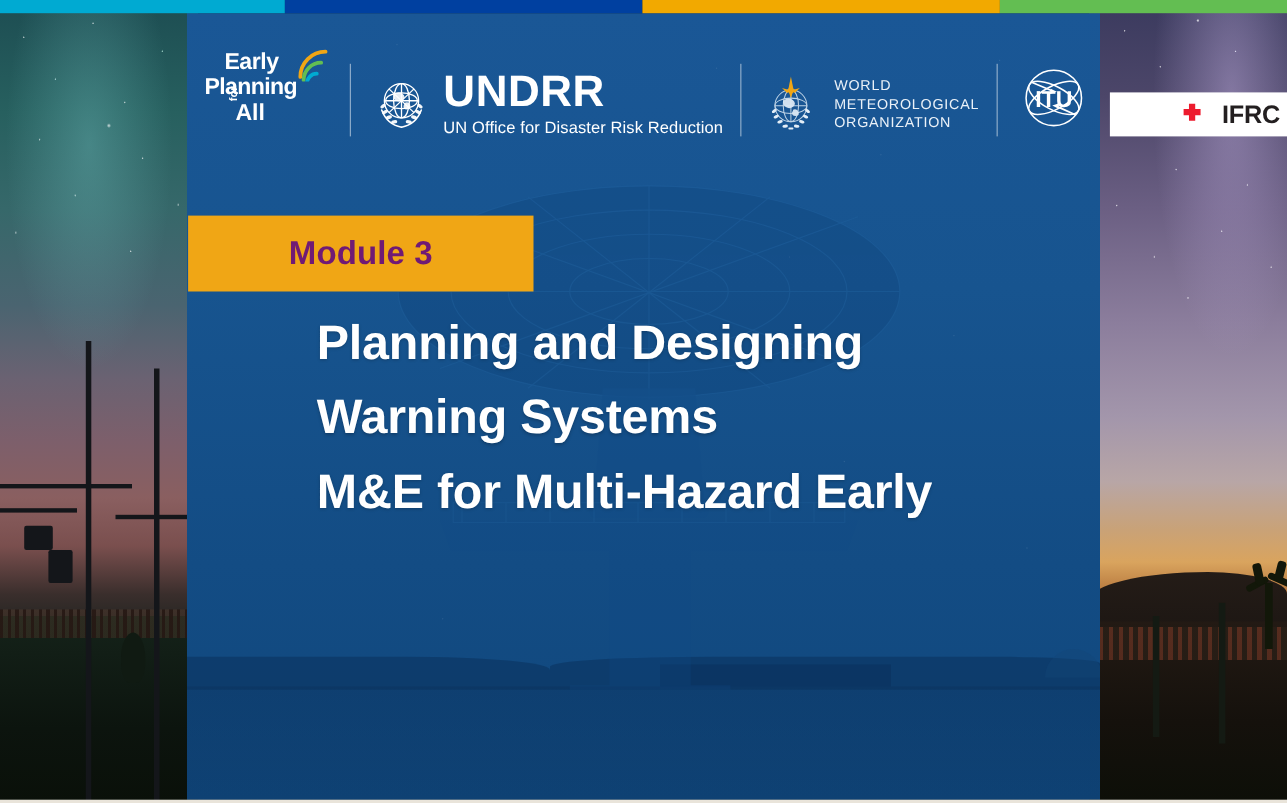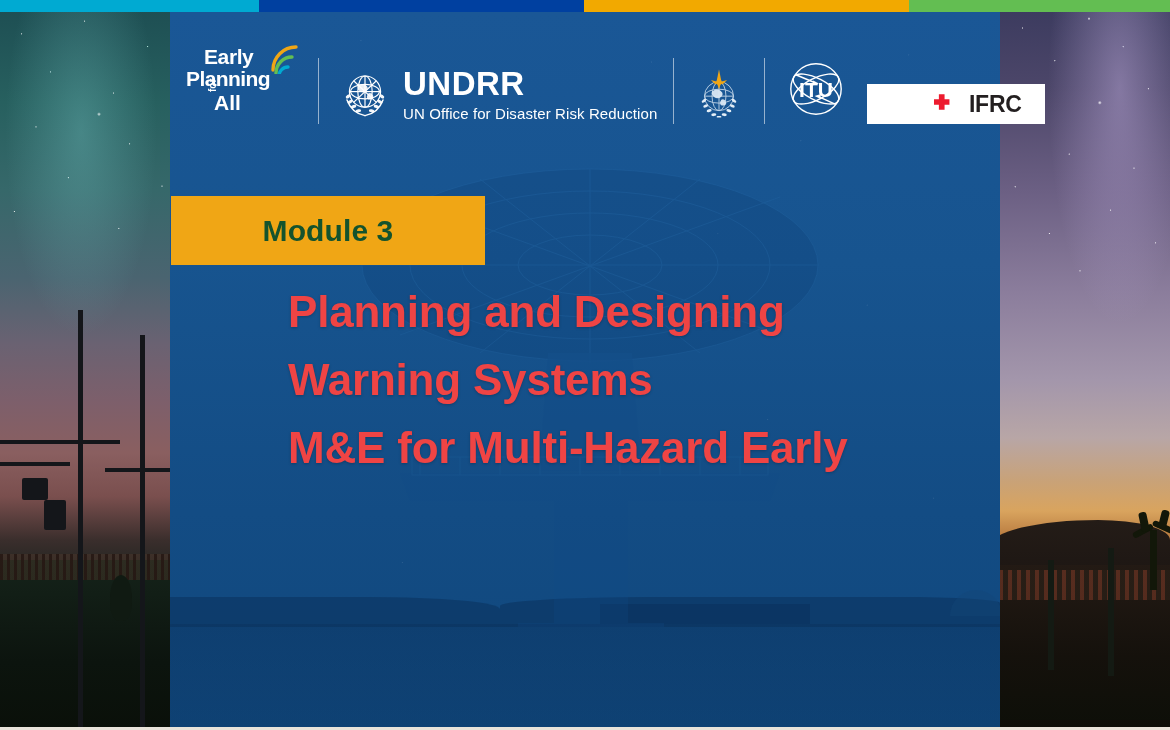--- a/index.html
+++ b/index.html
@@ -164,21 +164,21 @@
   .ewfa .l2{position:absolute;left:2px;top:26px;font-size:21px;font-weight:bold;letter-spacing:-.6px;line-height:1;}
   .ewfa .l3{position:absolute;left:24px;top:50px;font-size:10px;font-weight:bold;line-height:1;
     transform:rotate(-90deg);transform-origin:left top;}
   .ewfa .l4{position:absolute;left:30px;top:50px;font-size:21px;font-weight:bold;line-height:1;}
   .ewfa .arcs{position:absolute;right:-2px;top:2px;}
 
   
   .undrr{display:flex;align-items:center;flex:none;}
   .un-emblem{width:60px;height:60px;flex:none;}
   .undrr-txt{margin-left:8px;color:#fff;}
-  .undrr-txt .big{font-size:33px;font-weight:bold;letter-spacing:.5px;line-height:1;}
+  .undrr-txt .big{font-size:40px;font-weight:bold;letter-spacing:.5px;line-height:1;}
   .undrr-txt .sub{font-size:15px;line-height:1;margin-top:6px;letter-spacing:.1px;}
 
   
   .wmo{display:flex;align-items:center;flex:none;}
   .wmo-emblem{width:58px;height:58px;flex:none;}
   .wmo-txt{margin-left:10px;color:#eaf1f8;font-size:13px;line-height:1.28;letter-spacing:.7px;}
 
   
   .itu{width:70px;height:70px;flex:none;}
 
@@ -381,20 +381,25 @@
           <ellipse cx="27" cy="69" rx="4.4" ry="2.4" transform="rotate(-25 27 69)"></ellipse>
           <ellipse cx="33" cy="77" rx="4.4" ry="2.4" transform="rotate(-14 33 77)"></ellipse>
           <ellipse cx="41" cy="84" rx="4.4" ry="2.4" transform="rotate(-6 41 84)"></ellipse>
           <ellipse cx="76" cy="60" rx="4.4" ry="2.4" transform="rotate(35 76 60)"></ellipse>
           <ellipse cx="73" cy="69" rx="4.4" ry="2.4" transform="rotate(25 73 69)"></ellipse>
           <ellipse cx="67" cy="77" rx="4.4" ry="2.4" transform="rotate(14 67 77)"></ellipse>
           <ellipse cx="59" cy="84" rx="4.4" ry="2.4" transform="rotate(6 59 84)"></ellipse>
           <rect x="46" y="86" width="8" height="3" rx="1.5"></rect>
         </g>
       </svg>
+      <div class="wmo-txt">
+        <div>WORLD</div>
+        <div>METEOROLOGICAL</div>
+        <div>ORGANIZATION</div>
+      </div>
     </div>
 
     <div class="logo-sep"></div>
 
     <svg class="itu" viewBox="0 0 100 100">
       <g fill="none" stroke="#ffffff" stroke-width="2">
         <circle cx="50" cy="50" r="36"></circle>
         <ellipse cx="50" cy="50" rx="36" ry="15" transform="rotate(-28 50 50)"></ellipse>
         <ellipse cx="50" cy="50" rx="36" ry="15" transform="rotate(28 50 50)"></ellipse>
       </g>
@@ -414,23 +419,23 @@
     <div class="ifrc-box">
       <svg class="ifrc-mark" viewBox="0 0 44 32">
         <path d="M6 10 h6 V4 h7 v6 h6 v7 h-6 v6 h-7 v-6 H6 z" fill="#ED1B2E"></path>
         <path d="M40 3 a13 13 0 1 0 0 26 a10.5 10.5 0 1 1 0 -26 z" fill="#ED1B2E"></path>
       </svg>
       <span class="ifrc-word">IFRC</span>
     </div>
   </div>
 
   <div class="badge" style="background: rgb(240, 166, 21);">
-    <span class="badge-txt" style="color: #14532d;">Module 3</span>
-  </div>
-
-  <div class="title" style="color: #ef4444;">
+    <span class="badge-txt" style="color: #701a75;">Module 3</span>
+  </div>
+
+  <div class="title" style="color: #ffffff;">
     <span class="ln">Planning and Designing</span>
     <span class="ln">Warning Systems</span>
     <span class="ln">M&amp;E for Multi-Hazard Early</span>
   </div>
 
   <div class="bottom-strip"></div>
 </div>
 
 </body></html>

